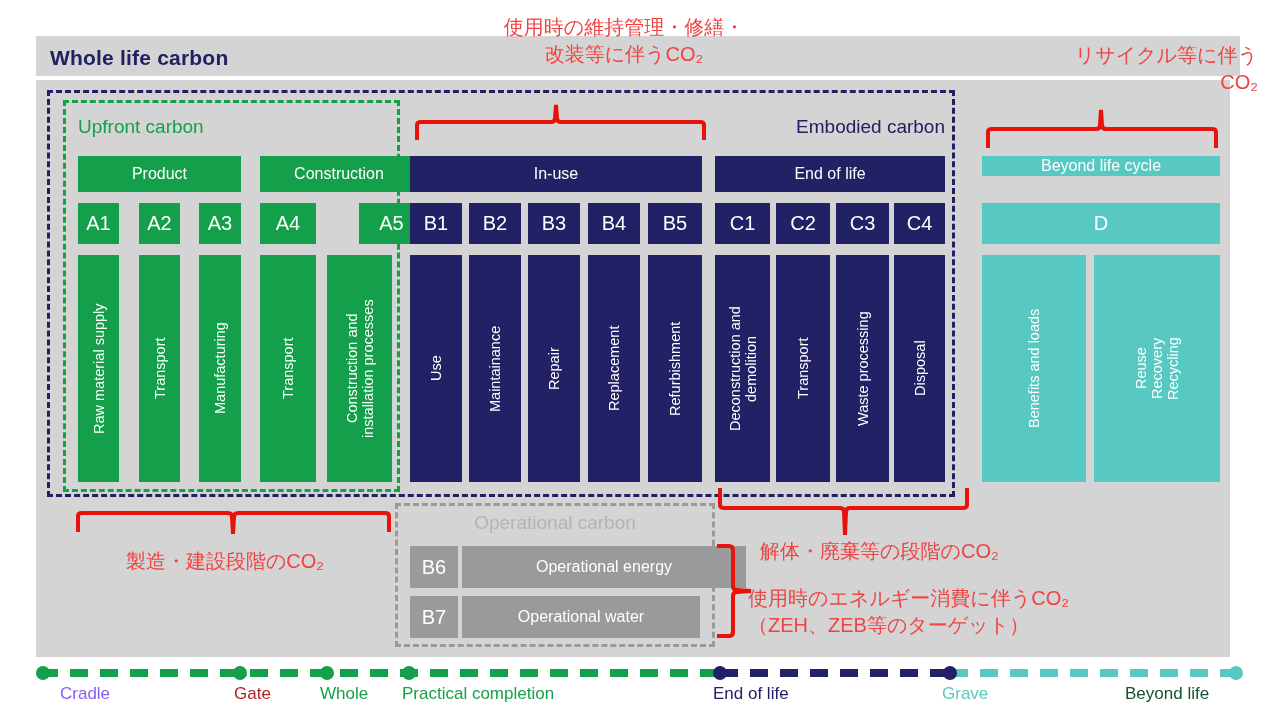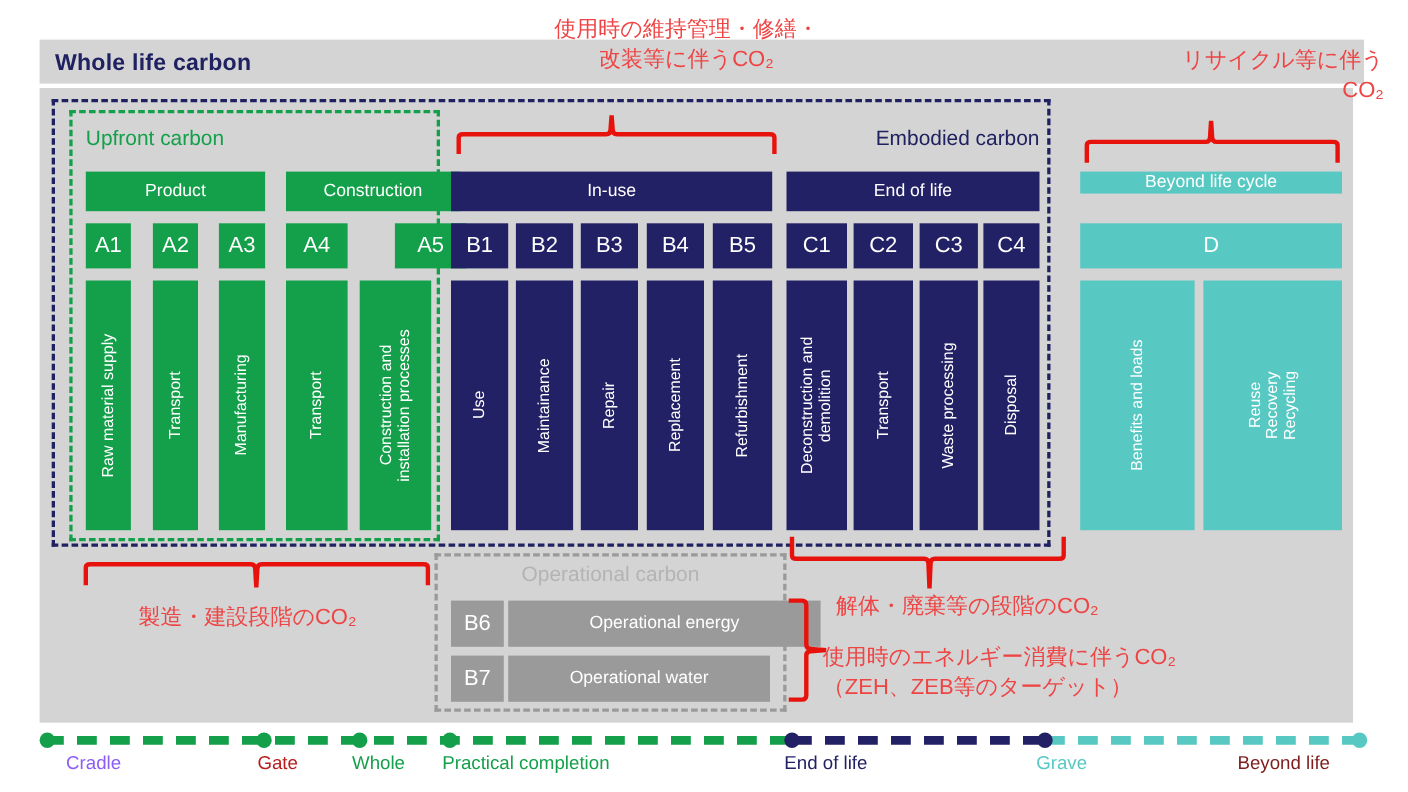--- a/index.html
+++ b/index.html
@@ -169,16 +169,16 @@
       <circle cx="950" cy="9" r="7" fill="#232165"></circle>
       <circle cx="1236" cy="9" r="7" fill="#57c9c2"></circle>
     </svg>
 
     <div class="abs tl-label" style="left:36px;color:#8b5cf6;margin-left:24px;">Cradle</div>
     <div class="abs tl-label" style="left:234px;color:#b91c1c;">Gate</div>
     <div class="abs tl-label" style="left:320px;color:#14a04a;">Whole</div>
     <div class="abs tl-label" style="left:402px;color:#14a04a;">Practical completion</div>
     <div class="abs tl-label" style="left:713px;color:#232165;">End of life</div>
     <div class="abs tl-label" style="left:942px;color:#57c9c2;">Grave</div>
-    <div class="abs tl-label" style="left:1125px;color:#7f1d1d;">Beyond life</div>
+    <div class="abs tl-label" style="left:1125px;color:#14532d;">Beyond life</div>
   </div>
 
 </div>
 
 </body></html>

